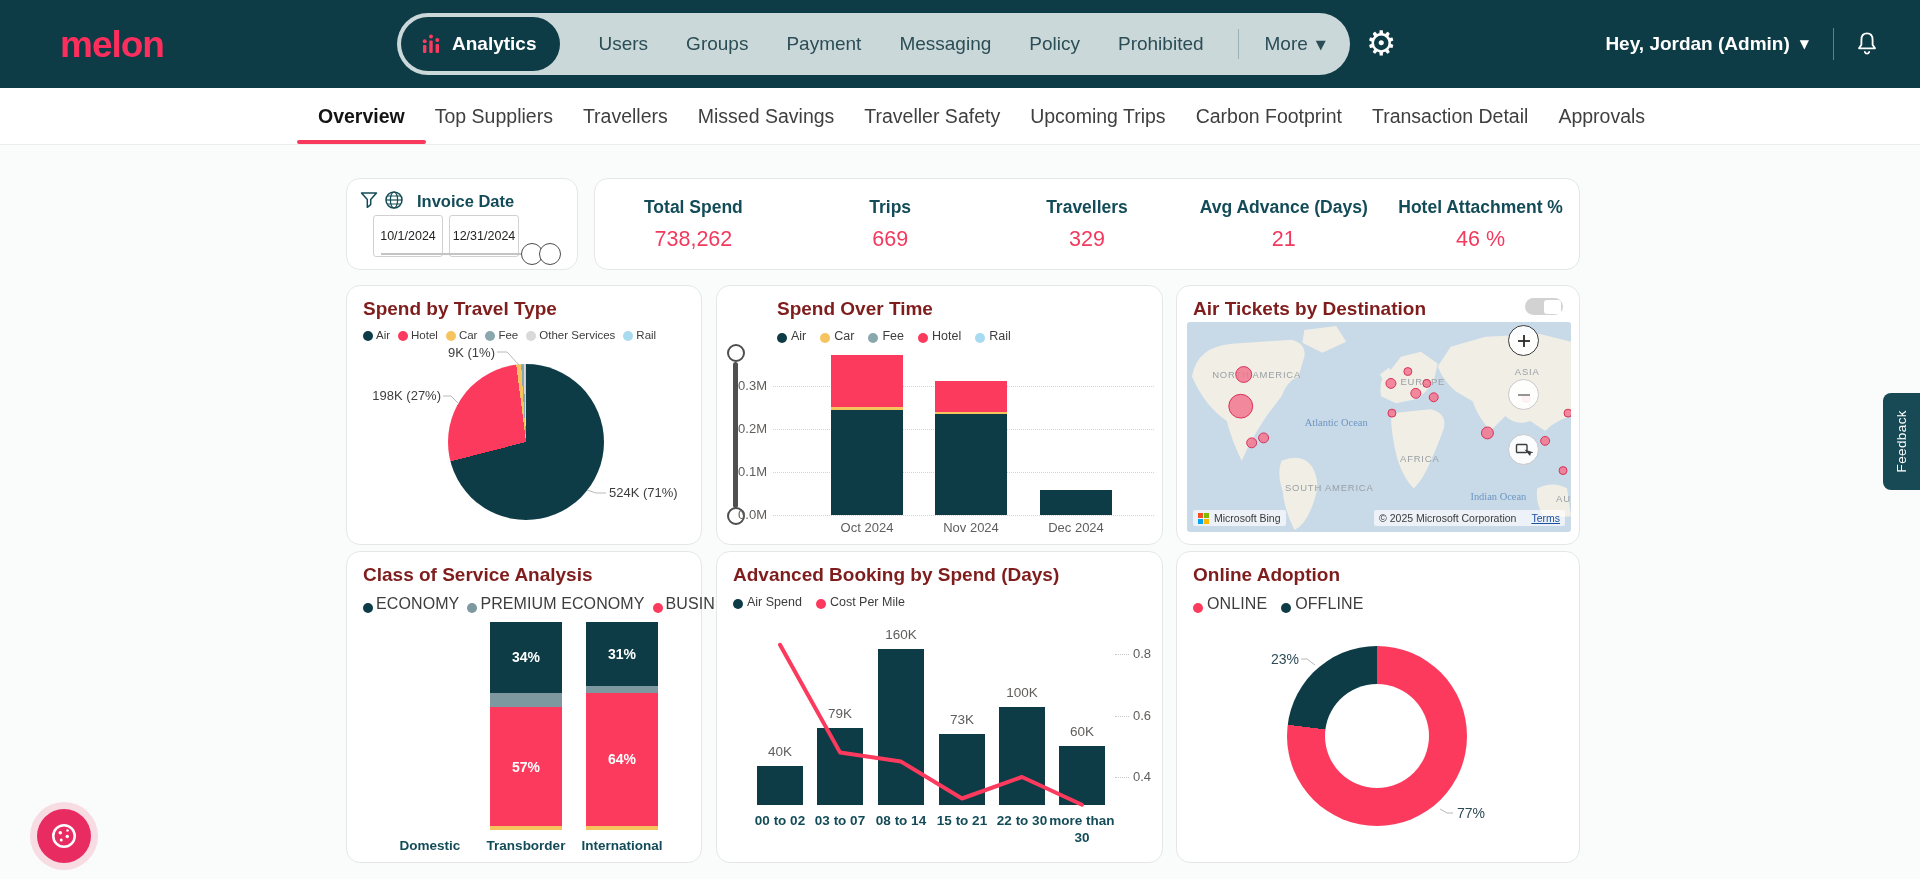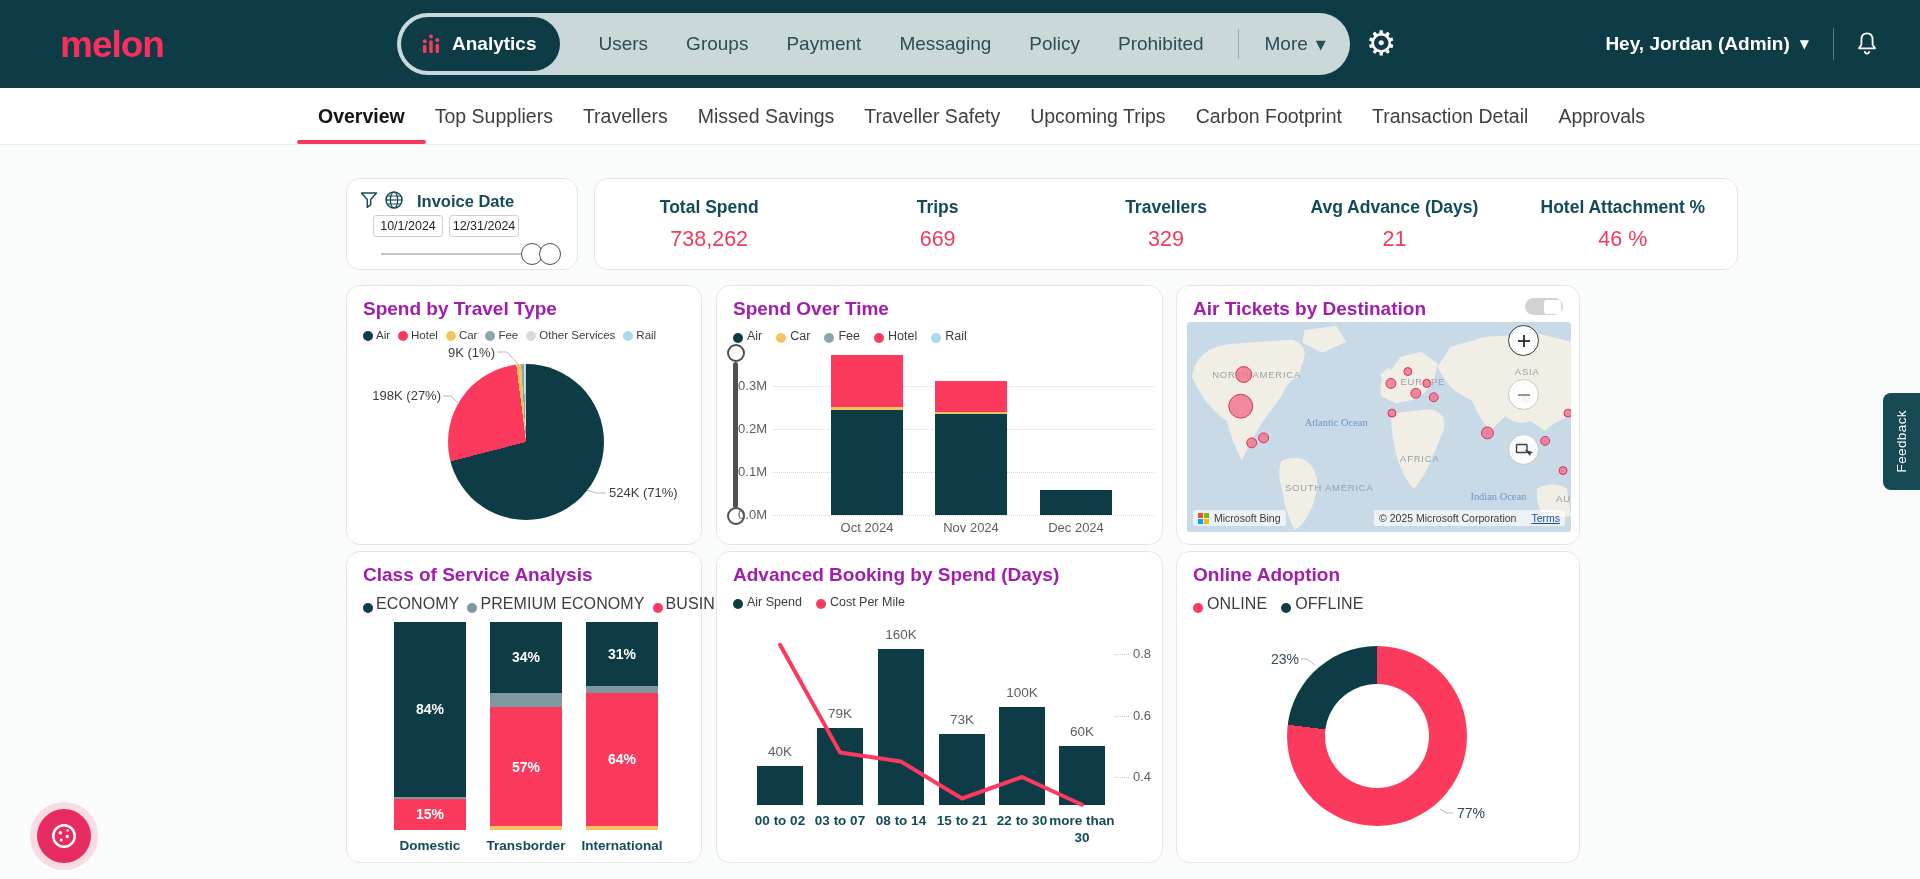--- a/index.html
+++ b/index.html
@@ -22,29 +22,29 @@
   .nav-right .caret{margin-left:10px;font-size:12px;}
   .nav-right .vdiv{width:1px;height:32px;background:rgba(255,255,255,.35);margin:0 20px 0 24px;}
   
   .tabbar{position:absolute;left:0;top:88px;width:1920px;height:57px;background:#fff;border-bottom:1px solid #ececec;
           display:flex;align-items:center;padding-left:318px;box-sizing:border-box;gap:30px;}
   .tab{font-size:19.5px;color:#3f3f3f;position:relative;height:56px;display:flex;align-items:center;cursor:pointer;white-space:nowrap;}
   .tab.active{color:#141414;font-weight:700;}
   .tab.active::after{content:"";position:absolute;left:-21px;right:-21px;bottom:0;height:4px;background:#f8395c;border-radius:2px;}
   
   .card{position:absolute;background:#fff;border:1px solid #e5e7e7;border-radius:14px;box-sizing:border-box;}
-  .card h3{margin:12px 0 0 16px;font-size:19px;font-weight:700;color:#a21caf;}
+  .card h3{margin:12px 0 0 16px;font-size:19px;font-weight:700;color:#7f1d1d;}
   .legend{display:flex;gap:14px;margin:9px 0 0 16px;flex-wrap:nowrap;}
   .legend-item{display:flex;align-items:flex-end;gap:4px;font-size:12.5px;color:#3d3d3d;white-space:nowrap;}
   .legend-item .dot{width:10px;height:10px;border-radius:50%;flex:none;}
   .legend-sm .legend-item{font-size:11.5px;gap:3px;}
   .legend-sm{gap:8px;}
   .legend-caps .legend-item{font-size:16px;font-weight:400;letter-spacing:.1px;}
   
-  .date-input{position:absolute;width:70px;height:22px;border:1px solid #d1d1d1;border-radius:3px;background:#fff;
+  .date-input{position:absolute;width:70px;height:42px;border:1px solid #d1d1d1;border-radius:3px;background:#fff;
               font-family:"Liberation Sans",sans-serif;font-size:12.5px;color:#252423;text-align:center;box-sizing:border-box;padding:0;}
   .range-line{position:absolute;left:34px;top:74px;width:164px;height:1.5px;background:#c4c4c4;}
   .range-handle{position:absolute;width:22px;height:22px;border-radius:50%;border:1.5px solid #4d4d4d;background:#fff;box-sizing:border-box;}
   
   .kpi-row{display:flex;height:100%;align-items:center;}
   .kpi{flex:1;text-align:center;}
   .kpi .lab{font-size:17.5px;font-weight:600;color:#134c58;}
   .kpi .val{font-size:21.5px;font-weight:400;color:#f2395e;margin-top:9px;}
   
   .abs{position:absolute;}
@@ -152,21 +152,21 @@
       <line x1="3" y1="14" x2="17" y2="14" stroke="#134c58" stroke-width="1"></line>
     </svg>
     <div class="abs" style="left:70px;top:13px;font-size:16.5px;font-weight:700;color:#134c58;">Invoice Date</div>
     <input class="date-input" style="left: 26px; top: 36px;" value="10/1/2024">
     <input class="date-input" style="left: 102px; top: 36px;" value="12/31/2024">
     <div class="range-line"></div>
     <div class="range-handle" style="left:174px;top:64px;"></div>
     <div class="range-handle" style="left:192px;top:64px;"></div>
   </div>
 
-  <div class="card" style="left:594px;top:178px;width:1144px;height:92px;">
+  <div class="card" style="left:594px;top:178px;width:986px;height:92px;">
     <div class="kpi-row" id="kpi-row">
         <div class="kpi">
           <div class="lab">Total Spend</div>
           <div class="val">738,262</div>
         </div>
         <div class="kpi">
           <div class="lab">Trips</div>
           <div class="val">669</div>
         </div>
         <div class="kpi">
@@ -216,21 +216,21 @@
     <svg class="callouts" width="356" height="258">
       <polyline points="150,66 160,66 172,79" fill="none" stroke="#b9b9b9" stroke-width="1"></polyline>
       <polyline points="96,110 104,110 112,118" fill="none" stroke="#b9b9b9" stroke-width="1"></polyline>
       <polyline points="240,204 249,207 259,207" fill="none" stroke="#b9b9b9" stroke-width="1"></polyline>
     </svg>
     <div class="pie-label" style="left:62px;top:59px;width:86px;text-align:right;">9K (1%)</div>
     <div class="pie-label" style="left:6px;top:102px;width:88px;text-align:right;">198K (27%)</div>
     <div class="pie-label" style="left:262px;top:199px;width:90px;">524K (71%)</div>
   </div>
 
-  <div class="card" style="left:716px;top:285px;width:447px;height:260px;">
+  <div class="card" style="left:716px;top:285px;width:447px;height:260px;padding-left:44px;">
     <h3>Spend Over Time</h3>
     <div class="legend">
         <div class="legend-item">
           <div class="dot" style="background: rgb(13, 60, 70);"></div>
           <span>Air</span>
         </div>
         <div class="legend-item">
           <div class="dot" style="background: rgb(246, 196, 94);"></div>
           <span>Car</span>
         </div>
@@ -371,29 +371,20 @@
         <div class="legend-item">
           <div class="dot" style="background: rgb(251, 58, 93);"></div>
           <span>BUSINESS</span>
         </div>
         <div class="legend-item">
           <div class="dot" style="background: rgb(246, 196, 94);"></div>
           <span>FIRST</span>
         </div>
       </div>
     <div id="cos-plot" class="abs" style="left:0;top:0;width:356px;height:312px;">
-        <div class="barcol" style="left: 47px; top: 70px; width: 72px; height: 208px; justify-content: flex-start;">
-          <div class="seg" style="height: 174.72px; background: rgb(13, 60, 70); display: flex; align-items: center; justify-content: center;">
-            <div class="seg-label">84%</div>
-          </div>
-          <div class="seg" style="height: 2.08px; background: rgb(125, 153, 159); display: flex; align-items: center; justify-content: center;"></div>
-          <div class="seg" style="height: 31.2px; background: rgb(251, 58, 93); display: flex; align-items: center; justify-content: center;">
-            <div class="seg-label">15%</div>
-          </div>
-        </div>
         <div class="xlab-teal" style="left: 28px; top: 286px; width: 110px;">Domestic</div>
         <div class="barcol" style="left: 143px; top: 70px; width: 72px; height: 208px; justify-content: space-between;">
           <div class="seg" style="height: 70.72px; background: rgb(13, 60, 70); display: flex; align-items: center; justify-content: center;">
             <div class="seg-label">34%</div>
           </div>
           <div class="seg" style="height: 14.56px; background: rgb(125, 153, 159); display: flex; align-items: center; justify-content: center;"></div>
           <div class="seg" style="height: 118.56px; background: rgb(251, 58, 93); display: flex; align-items: center; justify-content: center;">
             <div class="seg-label">57%</div>
           </div>
           <div class="seg" style="height: 4.16px; background: rgb(246, 196, 94); display: flex; align-items: center; justify-content: center;"></div>

